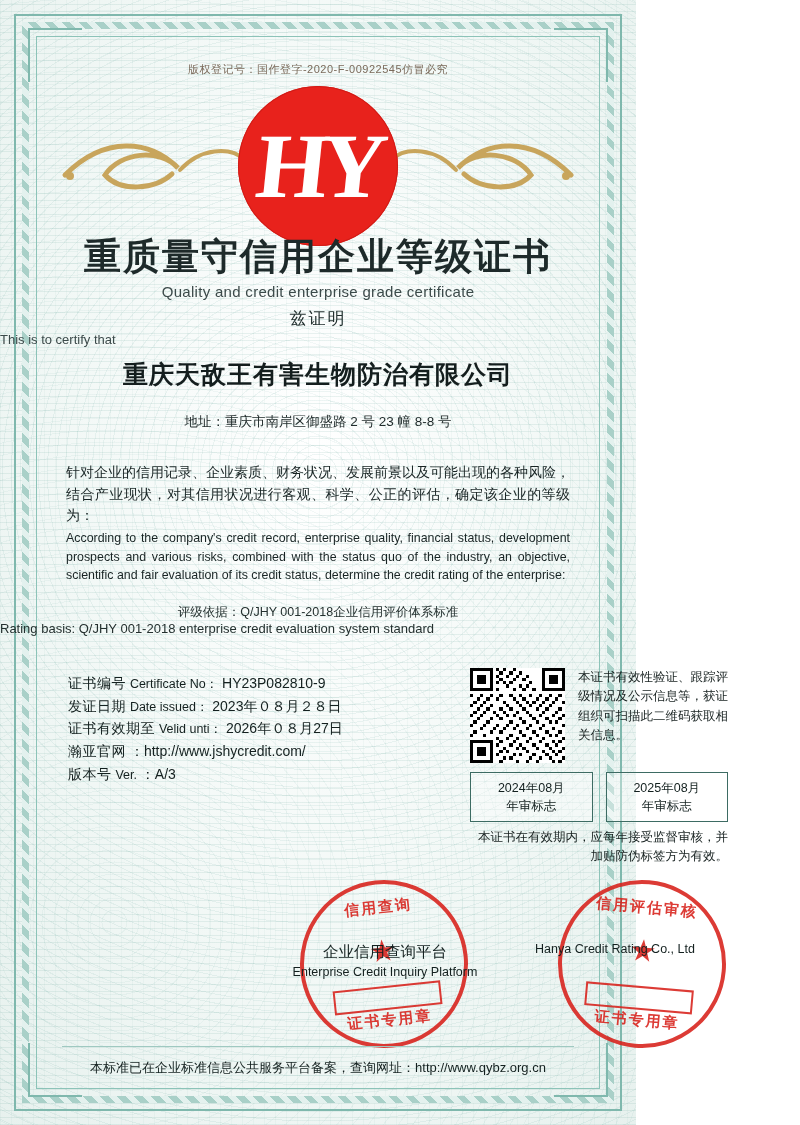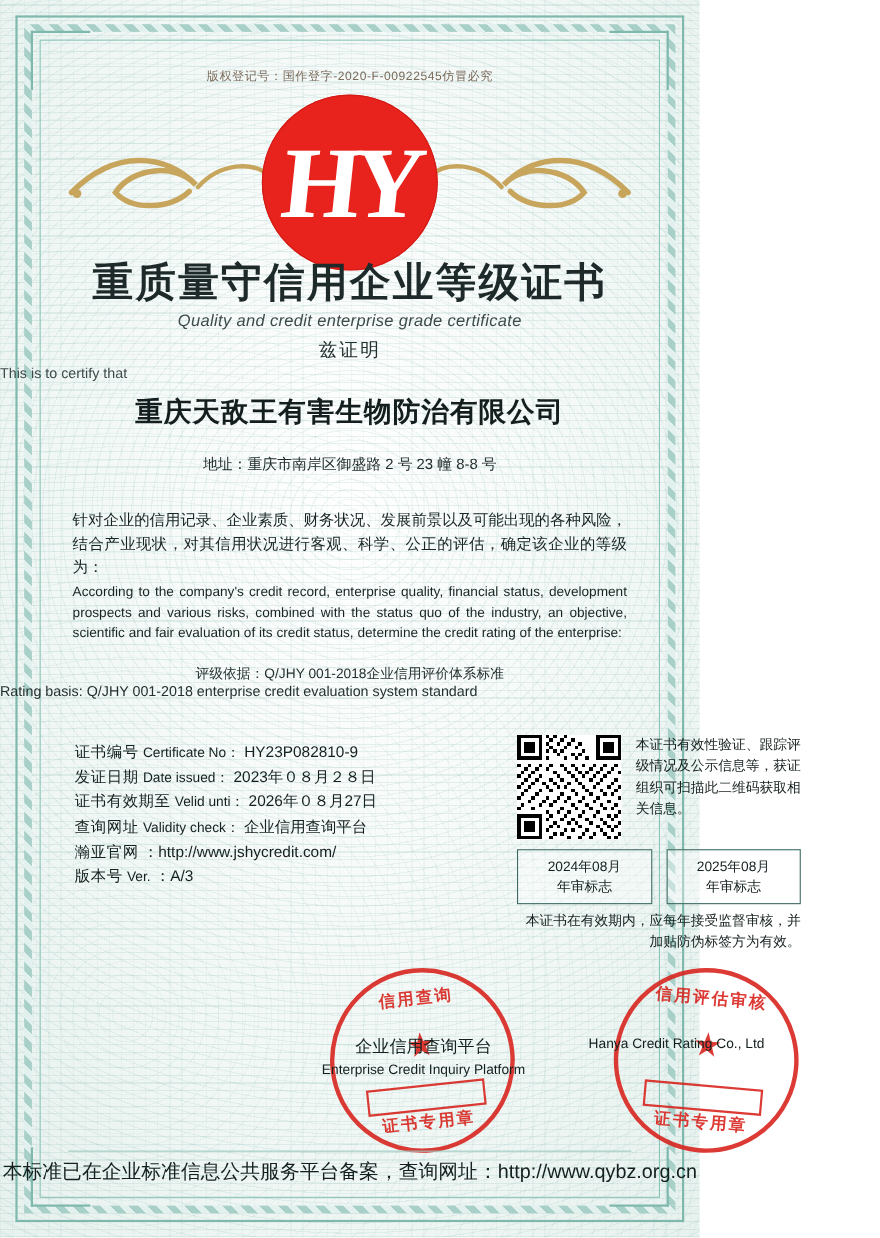--- a/index.html
+++ b/index.html
@@ -81,21 +81,21 @@
   .flourish.left{left:60px;}
   .flourish.right{right:60px;transform:scaleX(-1);}
 
   .title-cn{
     position:absolute;top:232px;left:0;right:0;text-align:center;
     font-family:"DejaVu Sans", sans-serif;
     font-weight:bold;font-size:37px;color:#1e2a2a;letter-spacing:2px;
   }
   .title-en{
     position:absolute;top:283px;left:0;right:0;text-align:center;
-    font-size:15px;color:#3c4a4a;letter-spacing:.3px;font-style:italic;
+    font-size:15px;color:#3c4a4a;letter-spacing:.3px;
   }
   .certify-cn{
     position:absolute;top:307px;left:0;right:0;text-align:center;
     font-size:17px;color:#22302f;letter-spacing:2px;
   }
   .certify-en{
     position:absolute;top:332px;left:0;right:0;
     font-size:13px;color:#3c4a4a;
   }
   .company{
@@ -192,21 +192,21 @@
   .org{
     position:absolute;top:940px;font-size:15.5px;color:#13201f;text-align:center;
     line-height:1.5;
   }
   .org .en{font-size:12.5px;}
   .org.left{left:290px;width:190px;}
   .org.right{left:500px;width:230px;}
 
   .footer{
     position:absolute;left:0;right:0;bottom:48px;text-align:center;
-    font-size:18px;color:#13201f;
+    font-size:13px;color:#13201f;
   }
   .divider{
     position:absolute;left:62px;right:62px;bottom:78px;height:1px;
     background:#9fc9c1;
   }
 </style>
 </head>
 <body>
 
 <div class="cert">
@@ -265,25 +265,20 @@
     </div>
     <div class="row">
       <span class="lbl-cn">发证日期</span>
       <span class="lbl-en">Date issued：</span>
       <span class="val">2023年０８月２８日</span>
     </div>
     <div class="row">
       <span class="lbl-cn">证书有效期至</span>
       <span class="lbl-en">Velid unti：</span>
       <span class="val">2026年０８月27日</span>
-    </div>
-    <div class="row">
-      <span class="lbl-cn">查询网址</span>
-      <span class="lbl-en">Validity check：</span>
-      <span class="val">企业信用查询平台</span>
     </div>
     <div class="row">
       <span class="lbl-cn">瀚亚官网</span>
       <span class="val">：http://www.jshycredit.com/</span>
     </div>
     <div class="row">
       <span class="lbl-cn">版本号</span>
       <span class="lbl-en">Ver.</span>
       <span class="val">：A/3</span>
     </div>

